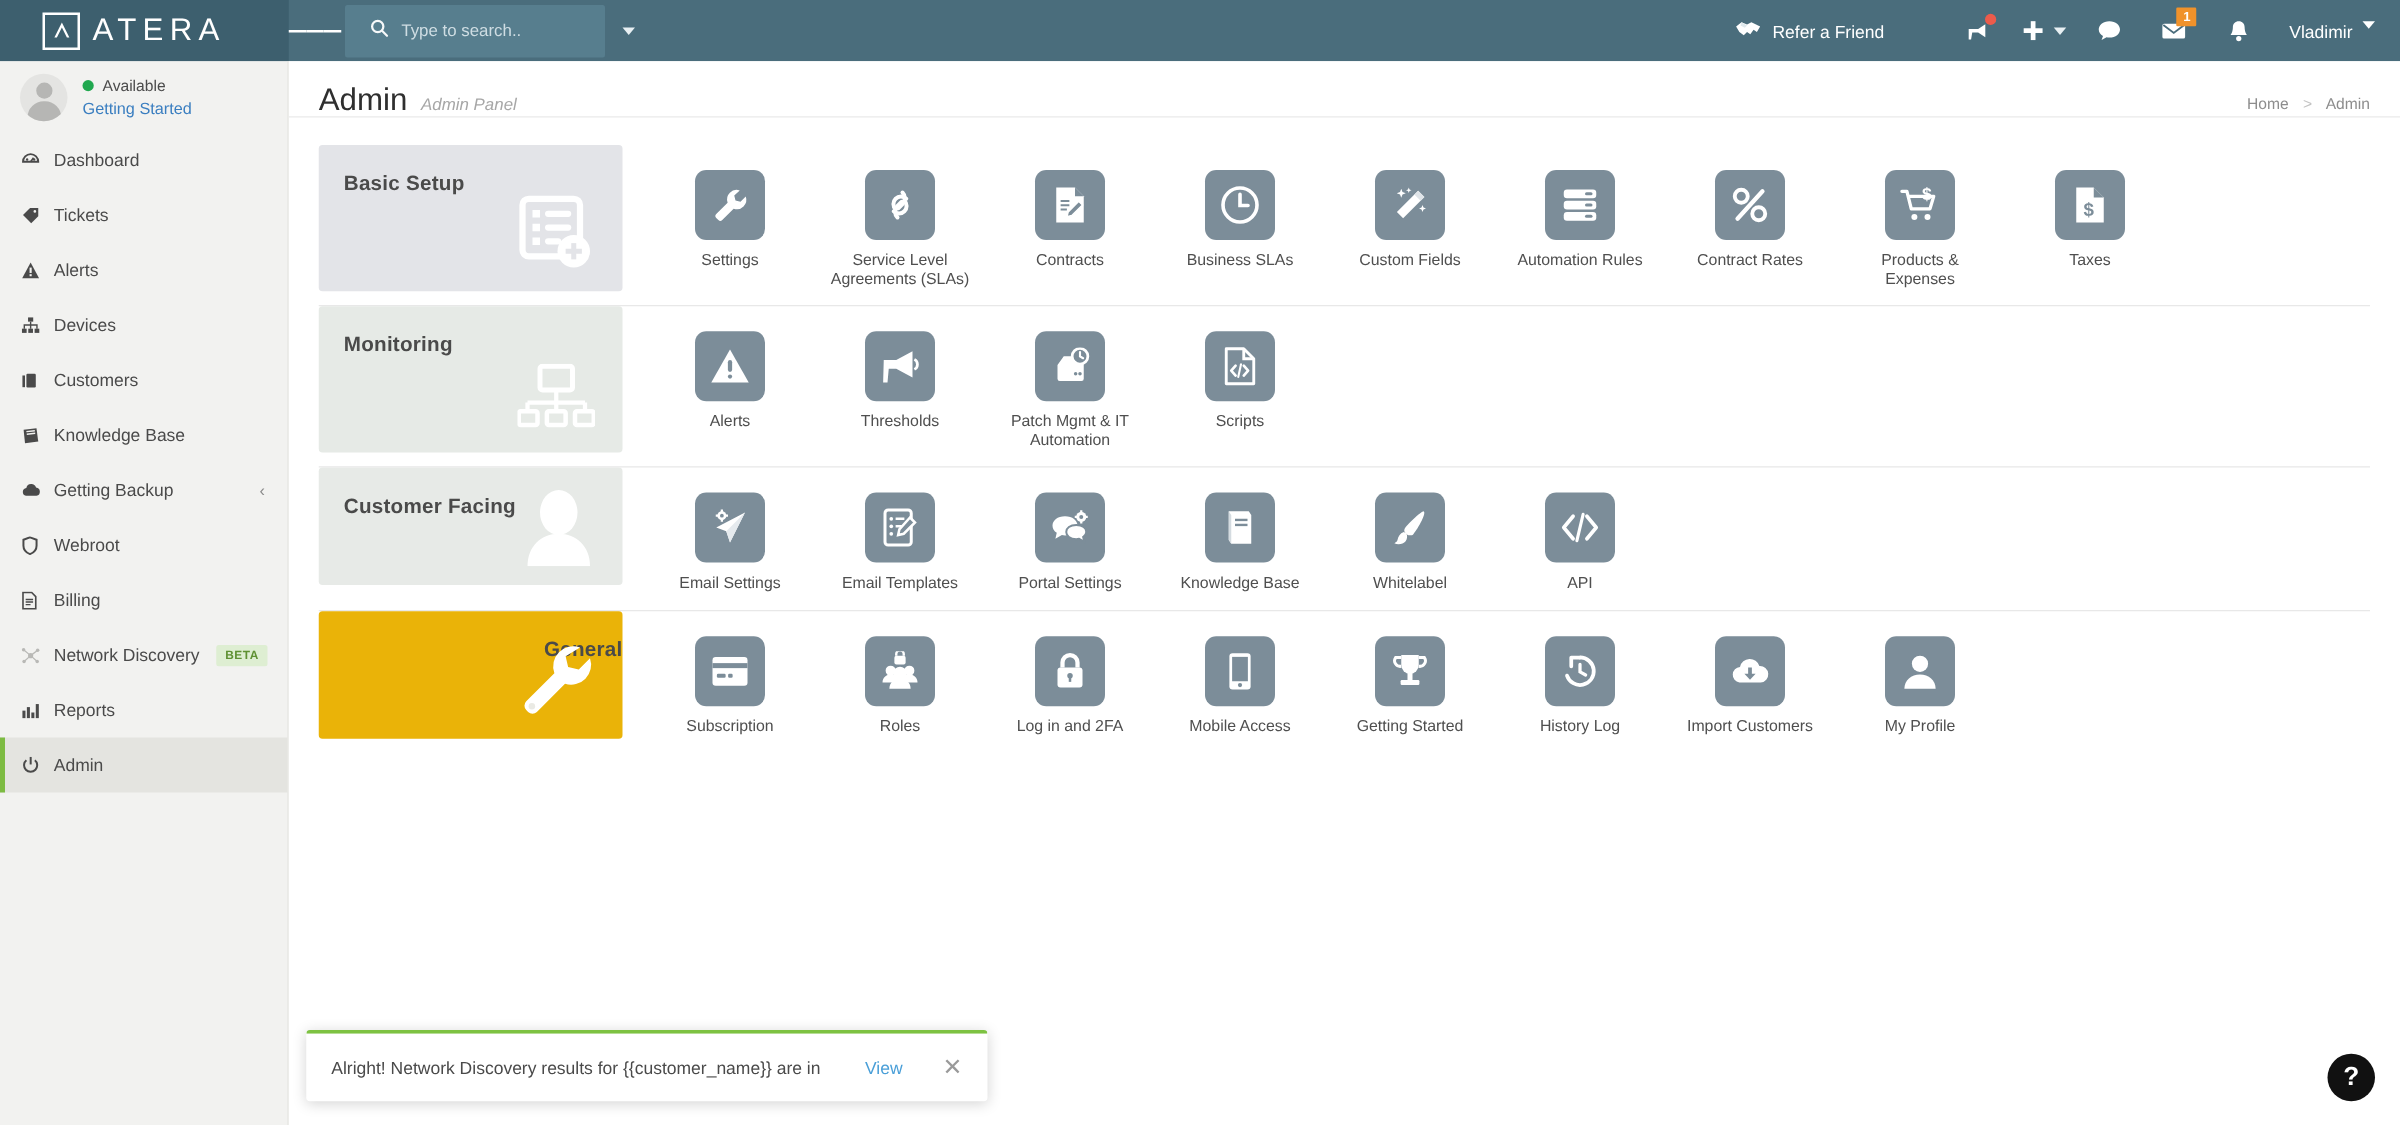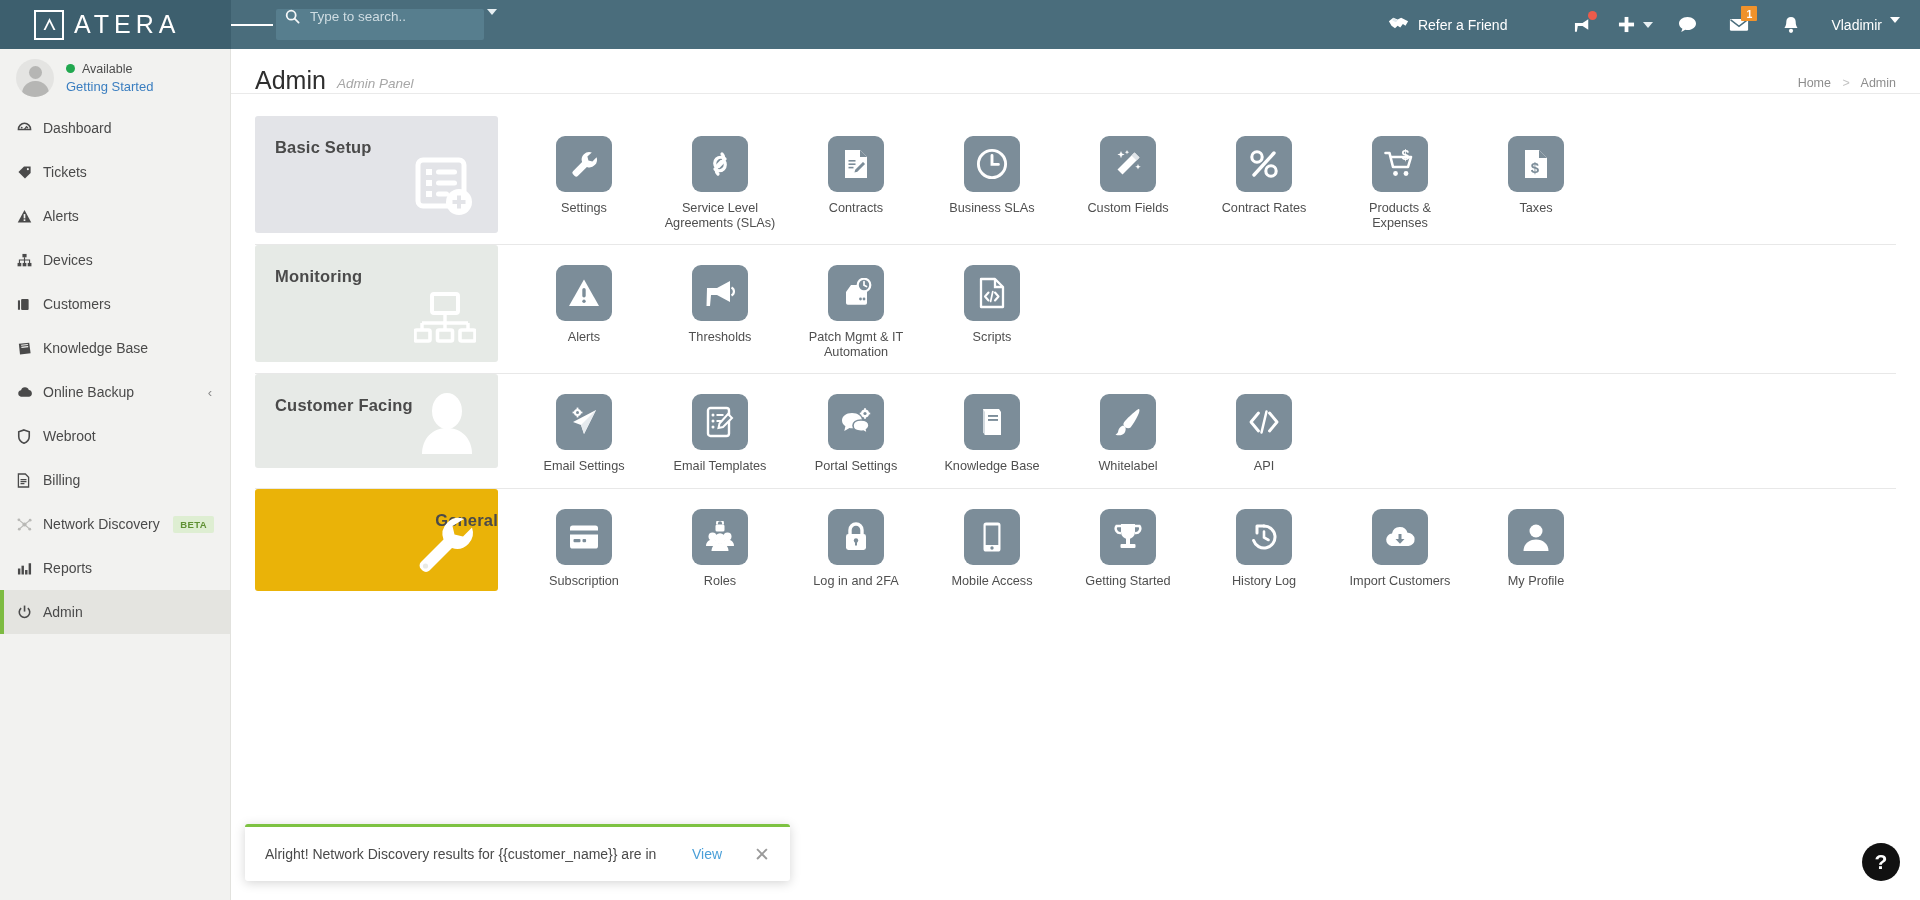--- a/index.html
+++ b/index.html
@@ -27,22 +27,22 @@
   .logo-mark svg { display:block; }
   .logo-word {
     color: #fff; font-size: 25px; letter-spacing: 5px; font-weight: 300;
   }
   .hamburger {
     width: 42px; display:flex; align-items:center; justify-content:center;
     cursor: pointer;
   }
   .hamburger span { display:block; width:17px; height:2px; background:#fff; margin:2.5px 0; }
   .searchbox {
-    width: 208px; height: 31px; background: #577e8e; border-radius: 2px;
-    display: flex; align-items: flex-start; padding: 0 9px; margin-left: 3px;
+    width: 208px; height: 42px; background: #577e8e; border-radius: 2px;
+    display: flex; align-items: center; padding: 0 20px; margin-left: 3px;
   }
   .search-icon { margin-right: 10px; opacity: .95; }
   .search-input {
     flex: 1; background: transparent; border: none; outline: none;
     color: #e7eef1; font-size: 13.5px; font-family: "Liberation Sans", sans-serif;
   }
   .search-input::placeholder { color: #cfdde3; }
   .caret-down {
     width: 0; height: 0; border-left: 5px solid transparent;
     border-right: 5px solid transparent; border-top: 6px solid #e8f0f3;
@@ -336,21 +336,21 @@
           </span>
           <span>Knowledge Base</span>
         </div>
         <div class="nav-item">
           <span class="nico">
             <svg width="16" height="15" viewBox="0 0 17 16">
               <path d="M4 12.4 A3.4 3.4 0 0 1 4.3 5.7 A4.3 4.3 0 0 1 12.6 5.3 A3.6 3.6 0 0 1 13 12.4 Z" fill="currentColor"></path>
               <path d="M8.5 3.6 L11 7 L6 7 Z" fill="currentColor"></path>
             </svg>
           </span>
-          <span>Online Backup</span>
+          <span>Getting Backup</span>
           <span class="chev-left">‹</span>
         </div>
         <div class="nav-item">
           <span class="nico">
             <svg width="14" height="15" viewBox="0 0 14 16">
               <path d="M7 1 L12.6 3 L12.6 8 C12.6 11.6 10 14 7 15.2 C4 14 1.4 11.6 1.4 8 L1.4 3 Z" fill="none" stroke="currentColor" stroke-width="1.7"></path>
             </svg>
           </span>
           <span>Webroot</span>
         </div>
@@ -478,20 +478,33 @@
                   <path d="M22.5 4.5 l5 5 l-3 3 l-5-5 Z" fill="#dfe4e8"></path>
                   <path d="M9 3 l1 2.6 l2.6 1 l-2.6 1 l-1 2.6 l-1-2.6 l-2.6-1 l2.6-1 Z" fill="#fff"></path>
                   <path d="M26 16 l.8 2 l2 .8 l-2 .8 l-.8 2 l-.8-2 l-2-.8 l2-.8 Z" fill="#fff"></path>
                   <path d="M15 2 l.6 1.6 l1.6 .6 l-1.6 .6 l-.6 1.6 l-.6-1.6 l-1.6-.6 l1.6-.6 Z" fill="#fff"></path>
                 </svg>
               </div>
               <div class="tile-label">Custom Fields</div>
             </div>
             <div class="tile">
               <div class="tile-icon">
+                <svg width="30" height="30" viewBox="0 0 30 30">
+                  <rect x="2" y="2.5" width="26" height="7" rx="2.6" fill="#fff"></rect>
+                  <rect x="2" y="11.5" width="26" height="7" rx="2.6" fill="#fff"></rect>
+                  <rect x="2" y="20.5" width="26" height="7" rx="2.6" fill="#fff"></rect>
+                  <rect x="19" y="4.8" width="6" height="2.4" rx="1.2" fill="#7c8d99"></rect>
+                  <rect x="19" y="13.8" width="6" height="2.4" rx="1.2" fill="#7c8d99"></rect>
+                  <rect x="19" y="22.8" width="6" height="2.4" rx="1.2" fill="#7c8d99"></rect>
+                </svg>
+              </div>
+              <div class="tile-label">Automation Rules</div>
+            </div>
+            <div class="tile">
+              <div class="tile-icon">
                 <svg width="32" height="32" viewBox="0 0 32 32">
                   <circle cx="9" cy="9" r="5.2" fill="none" stroke="#fff" stroke-width="3.1"></circle>
                   <circle cx="23" cy="23" r="5.2" fill="none" stroke="#fff" stroke-width="3.1"></circle>
                   <path d="M26 5 L6 27" stroke="#fff" stroke-width="3.4" stroke-linecap="round"></path>
                 </svg>
               </div>
               <div class="tile-label">Contract Rates</div>
             </div>
             <div class="tile">
               <div class="tile-icon">

